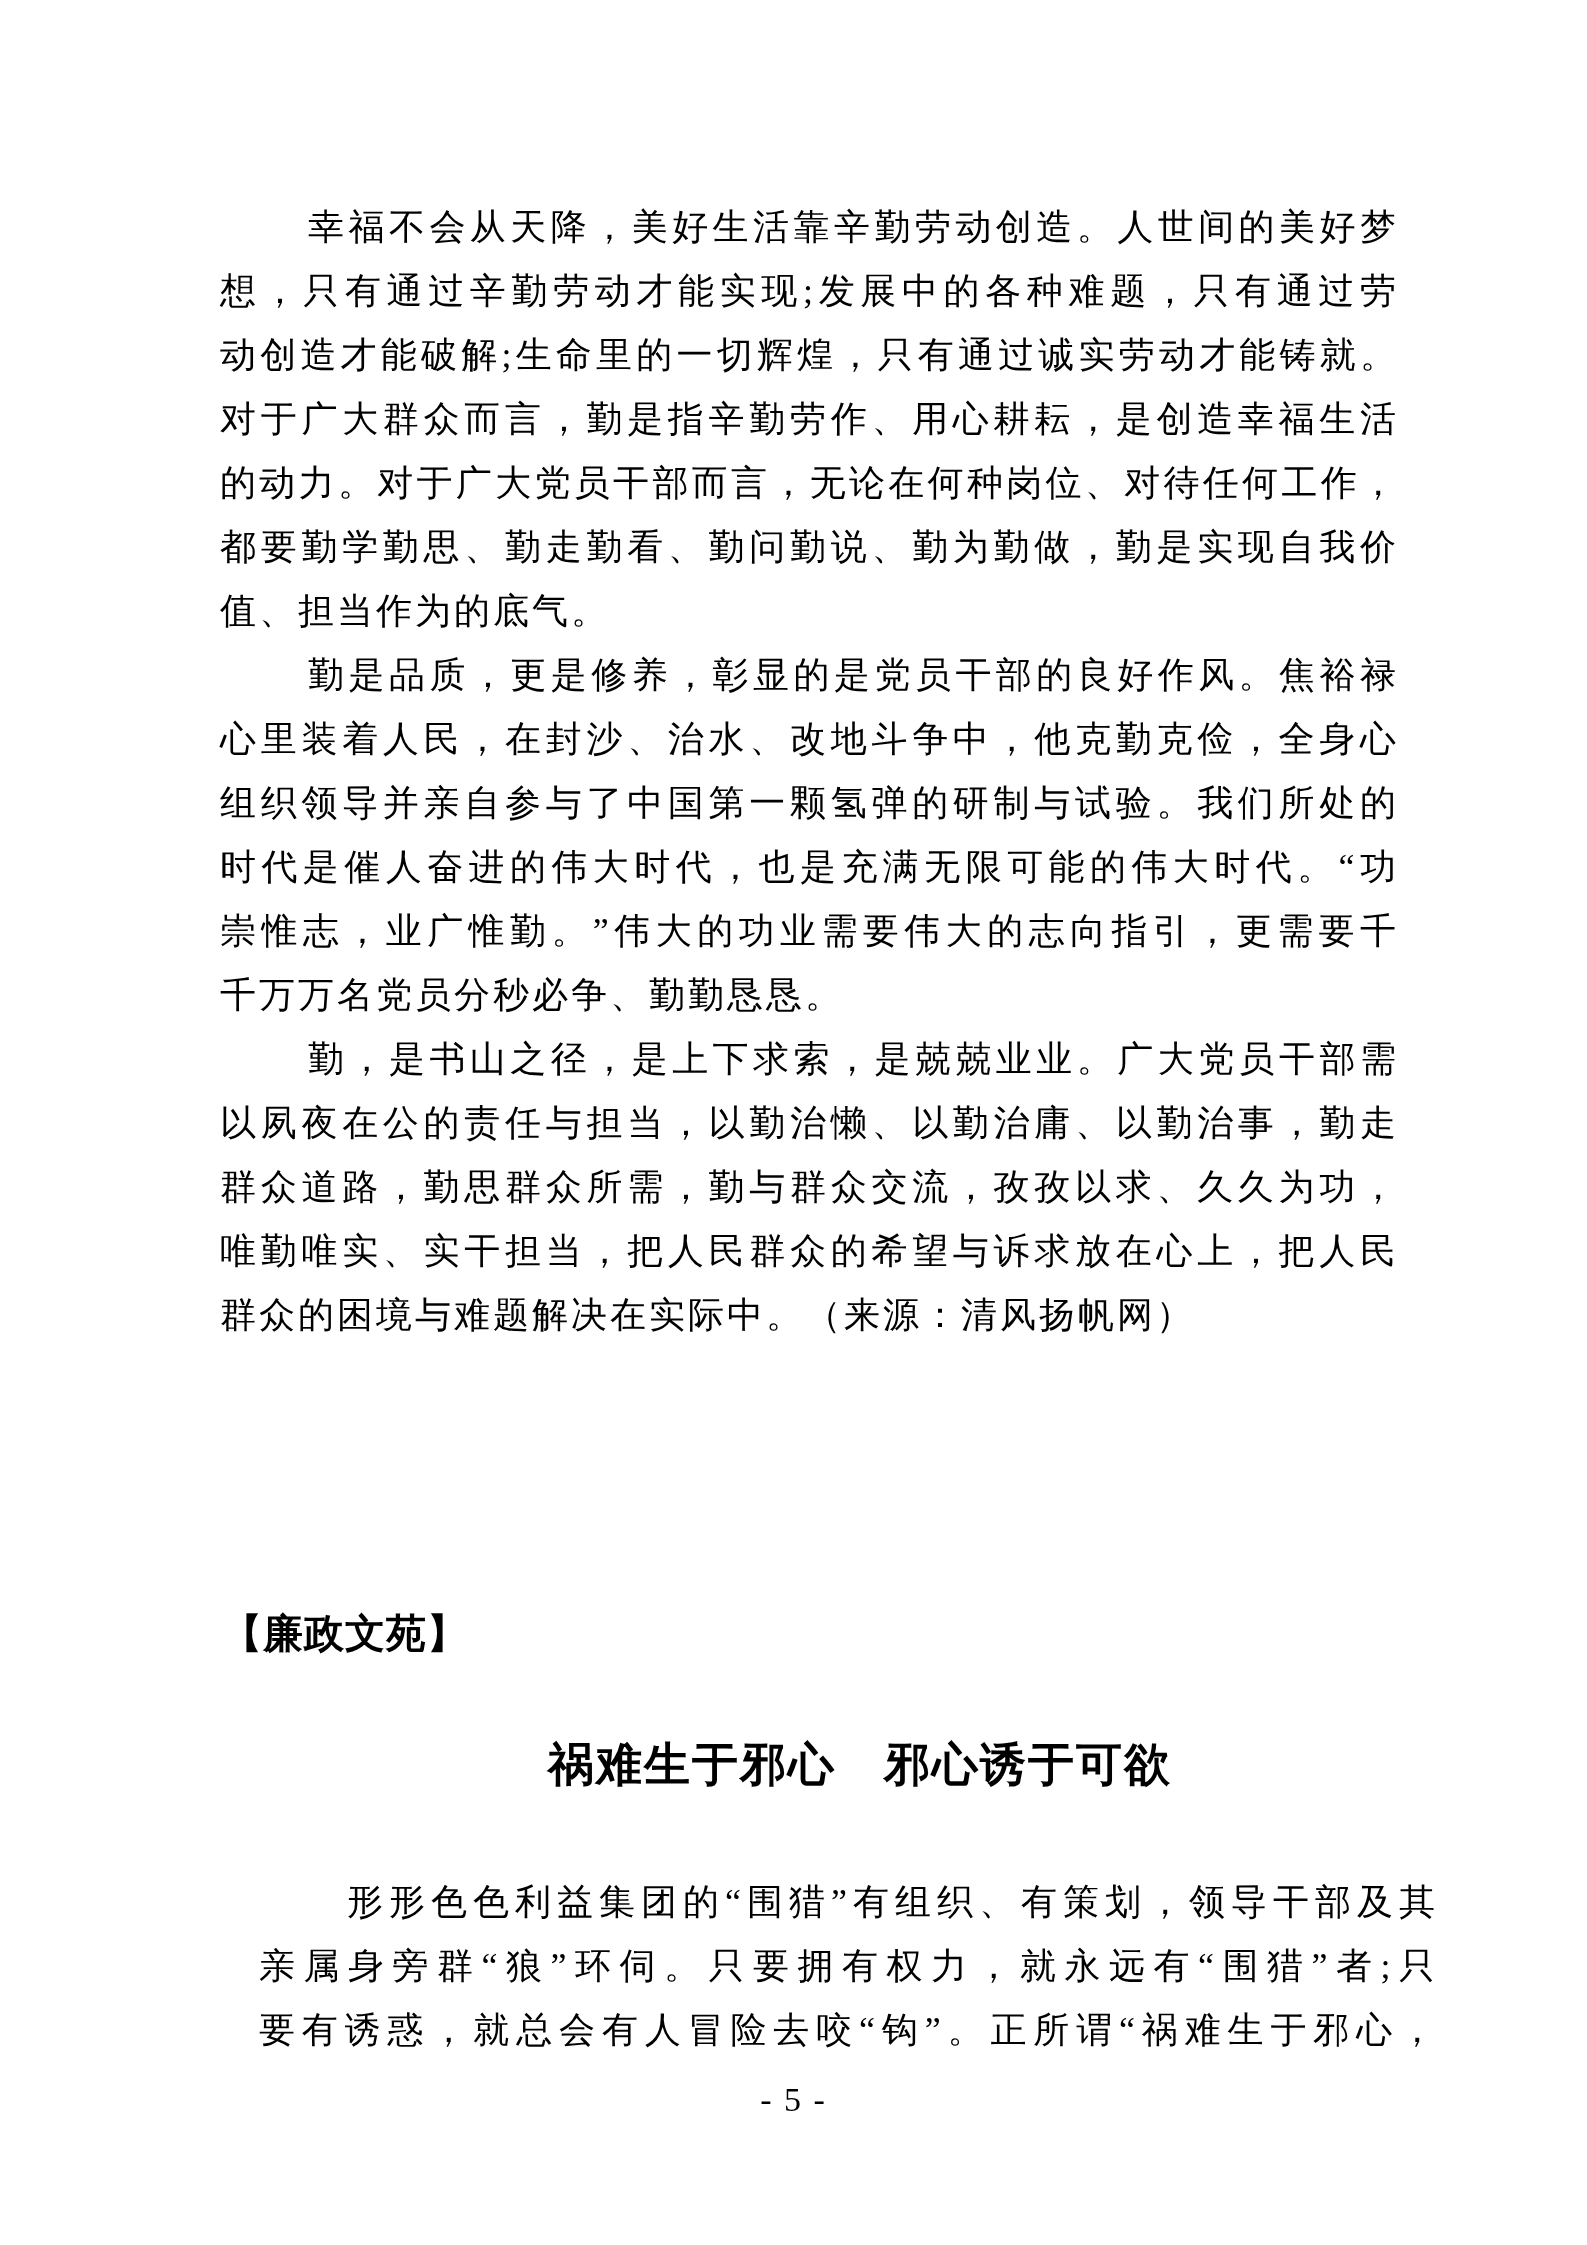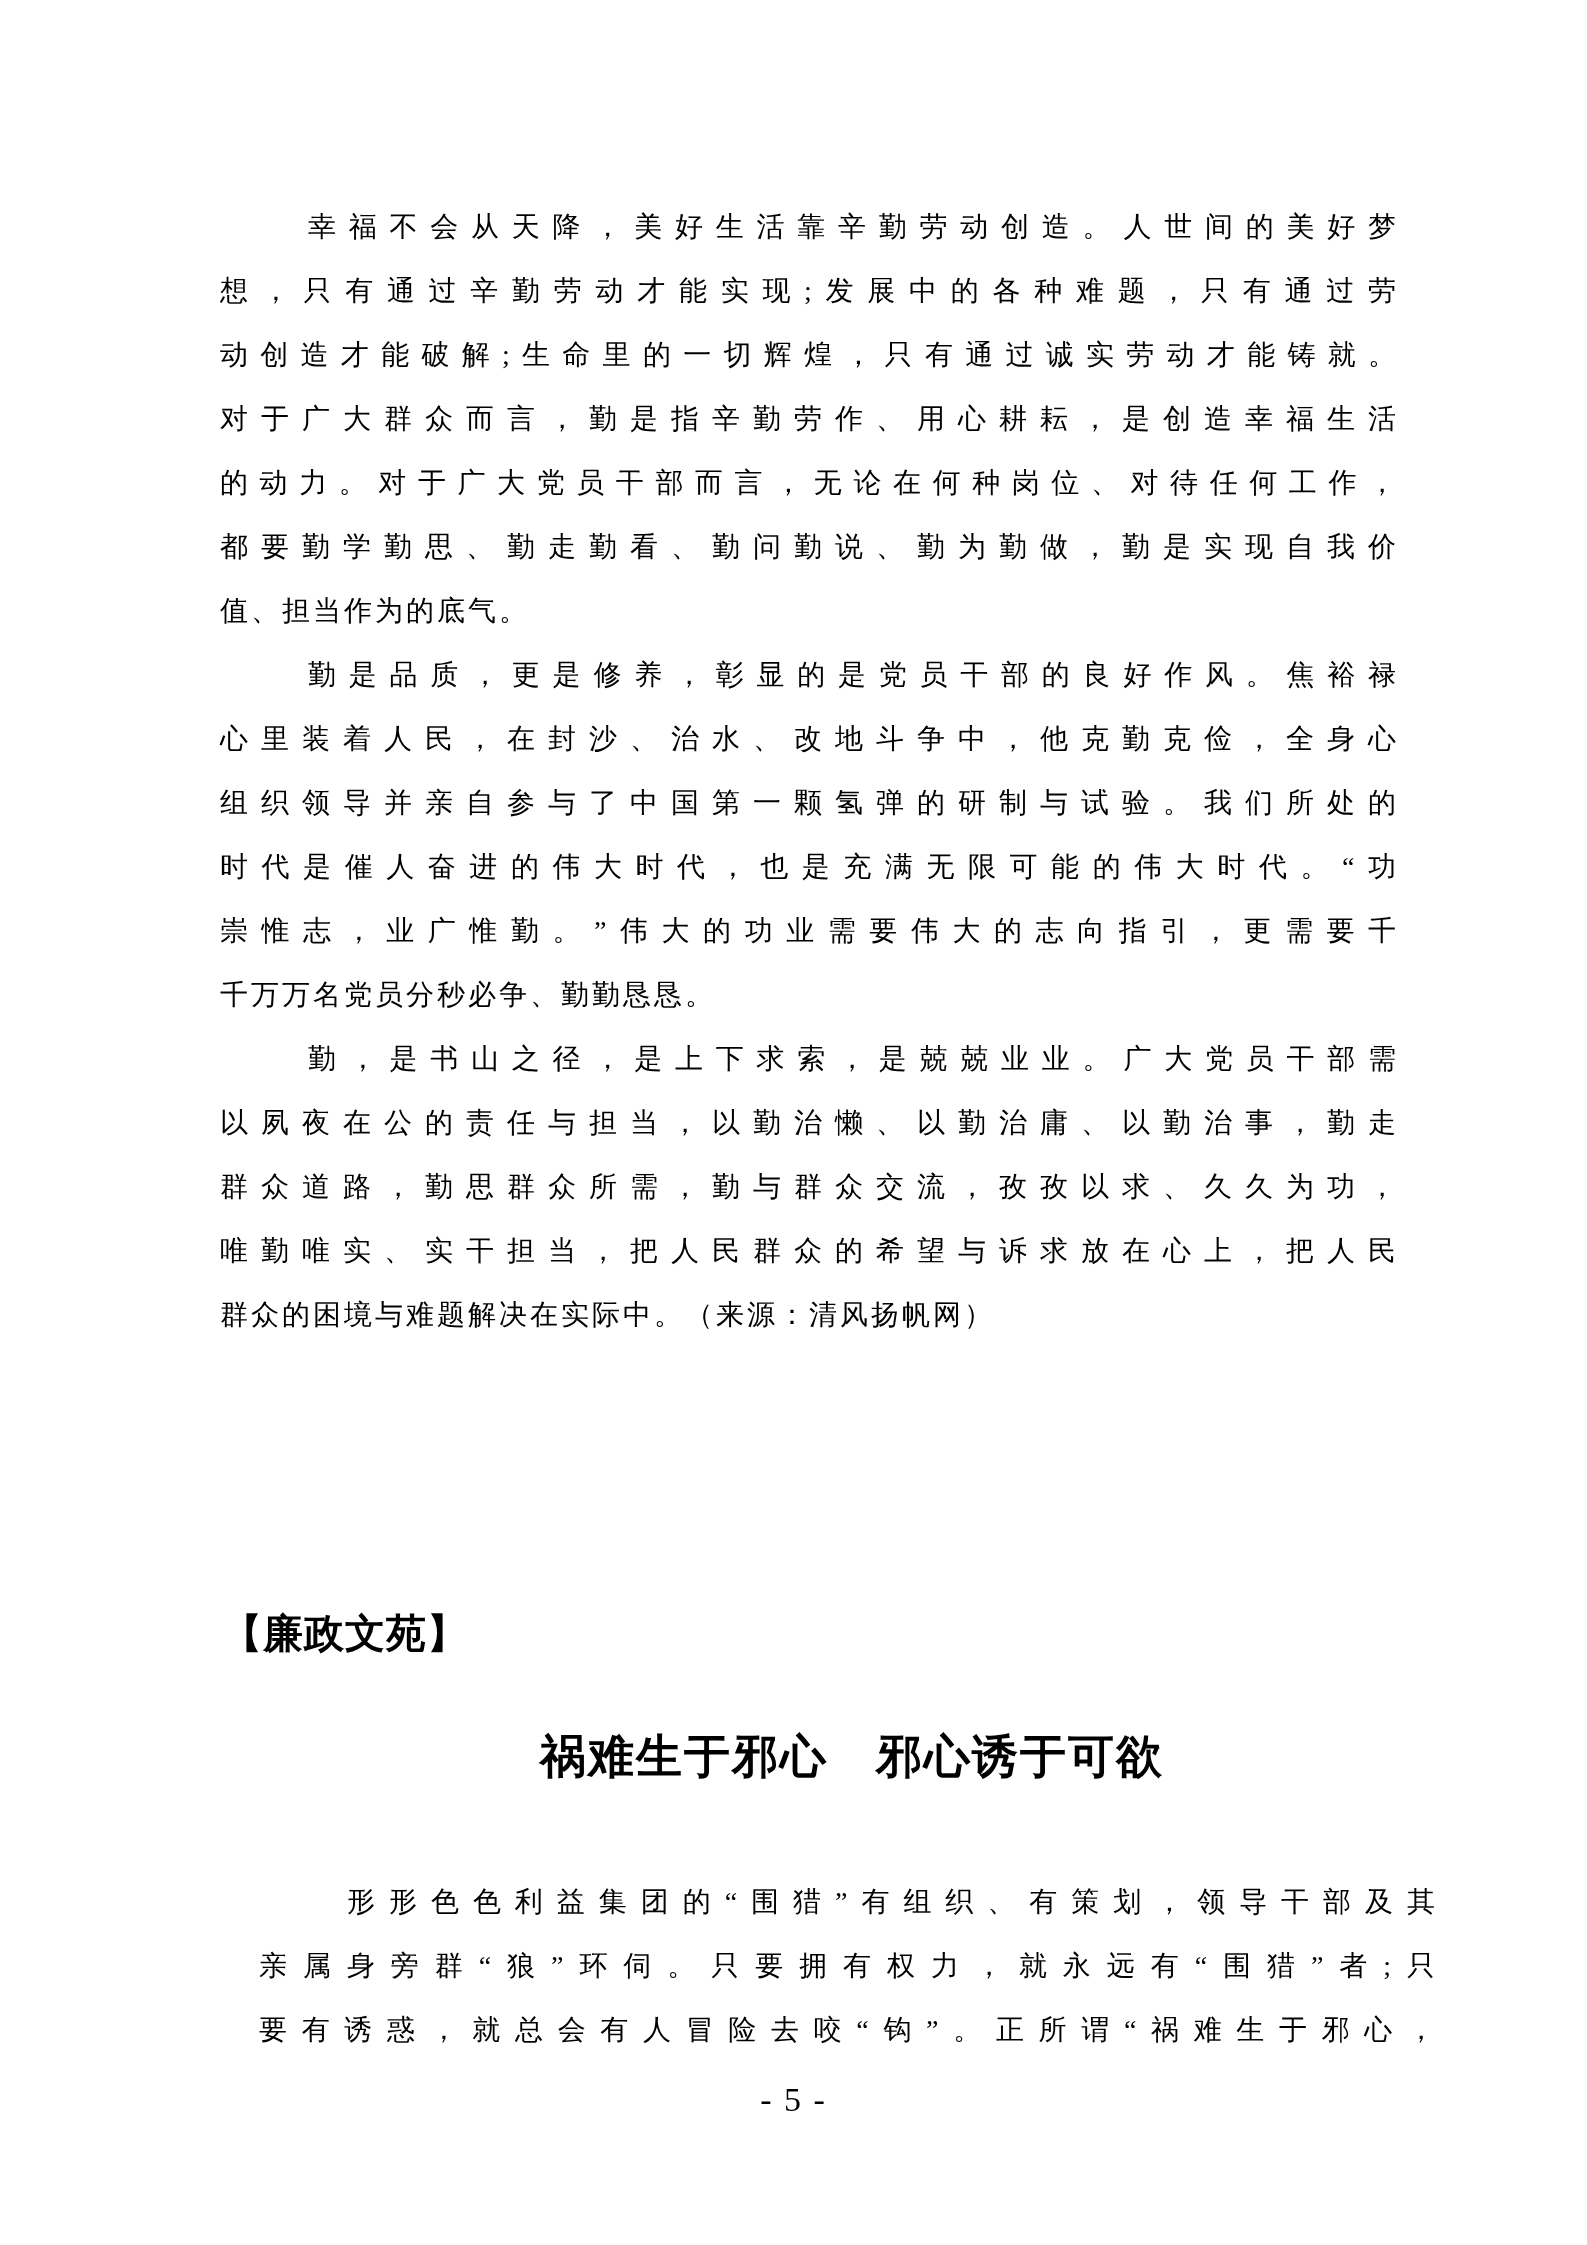--- a/index.html
+++ b/index.html
@@ -19,21 +19,21 @@
   .textcol {
     position: absolute;
     left: 220px;
     width: 1176px;
   }
   .block1 { top: 195px; }
   .block2 { top: 1870px; margin-left: 39px; }
   .line {
     height: 64px;
     line-height: 64px;
-    font-size: 28px;
+    font-size: 36px;
     white-space: nowrap;
     text-align: justify;
     text-align-last: justify;
     text-justify: inter-character;
   }
   .line.indent {
     text-indent: 88px;
   }
   .line.short {
     text-align: right;
@@ -48,21 +48,21 @@
     font-size: 40px;
     line-height: 56px;
     font-weight: bold;
     letter-spacing: 1px;
     text-align: right;
   }
   .article-title {
     position: absolute;
     left: 540px;
     top: 1726px;
-    margin: 0;
+    margin: 8px;
     font-size: 46px;
     line-height: 62px;
     font-weight: bold;
     letter-spacing: 2px;
     white-space: nowrap;
   }
   .page-number {
     position: absolute;
     left: 0;
     right: 0;

